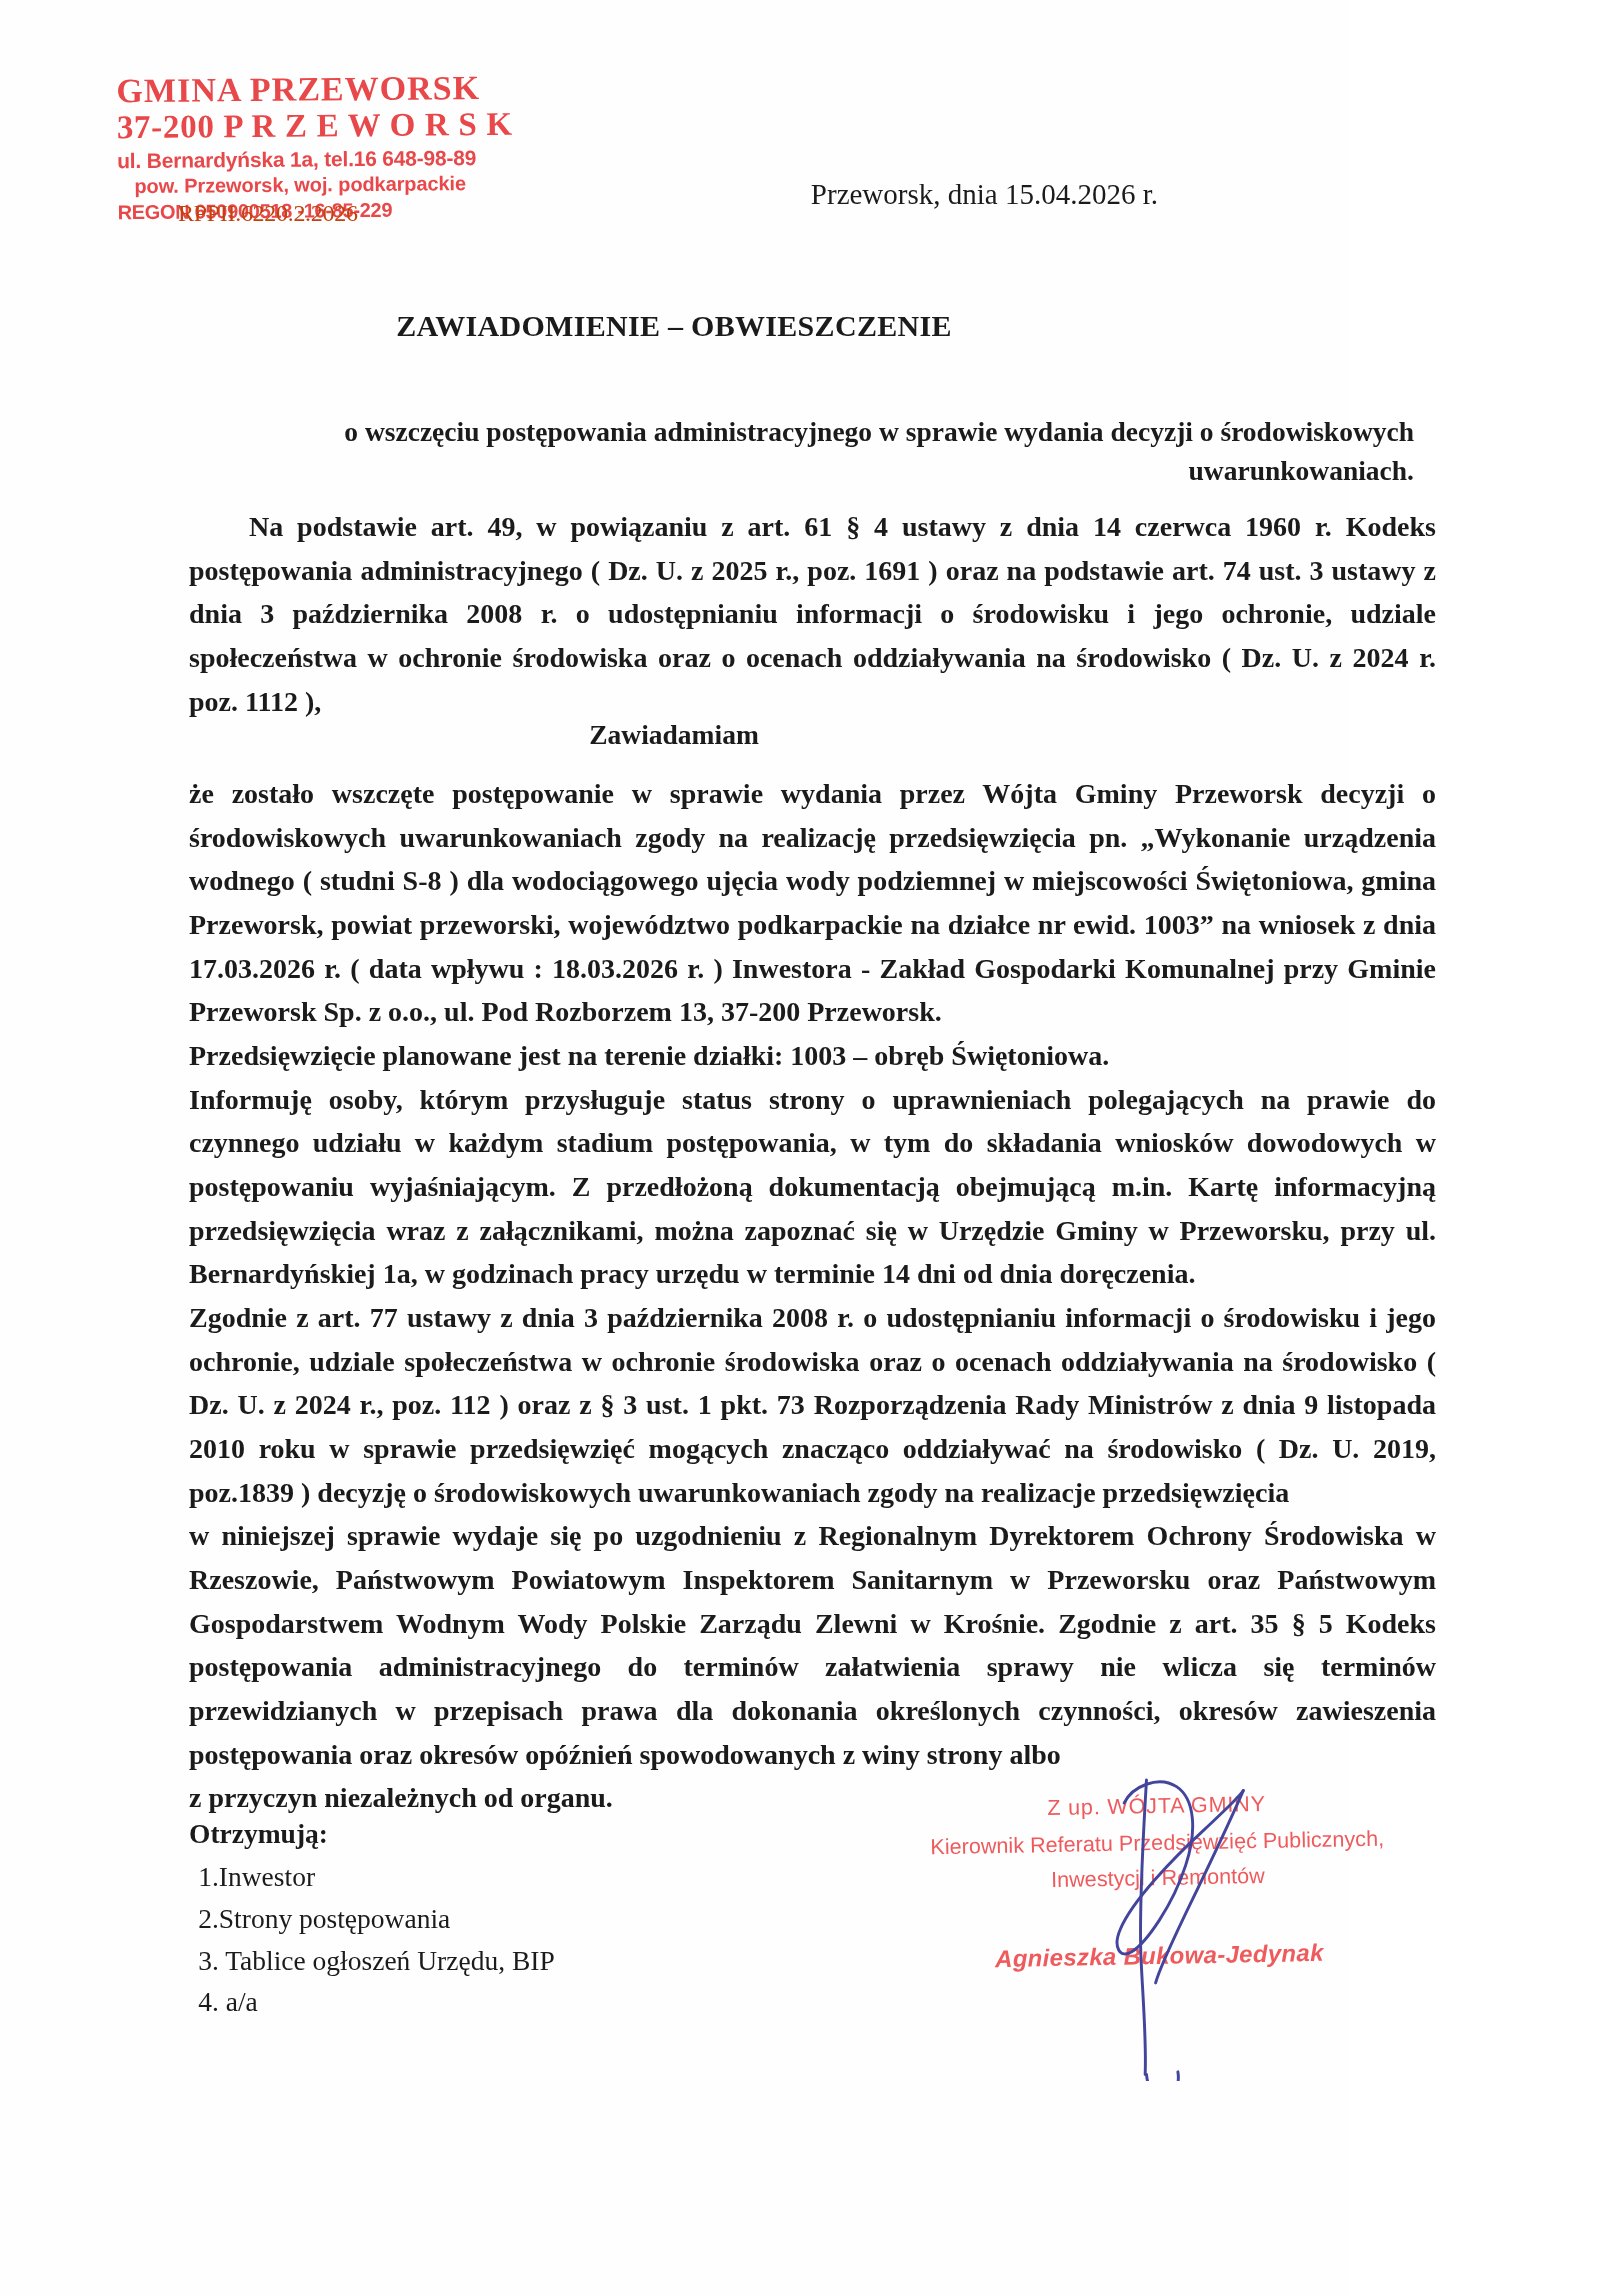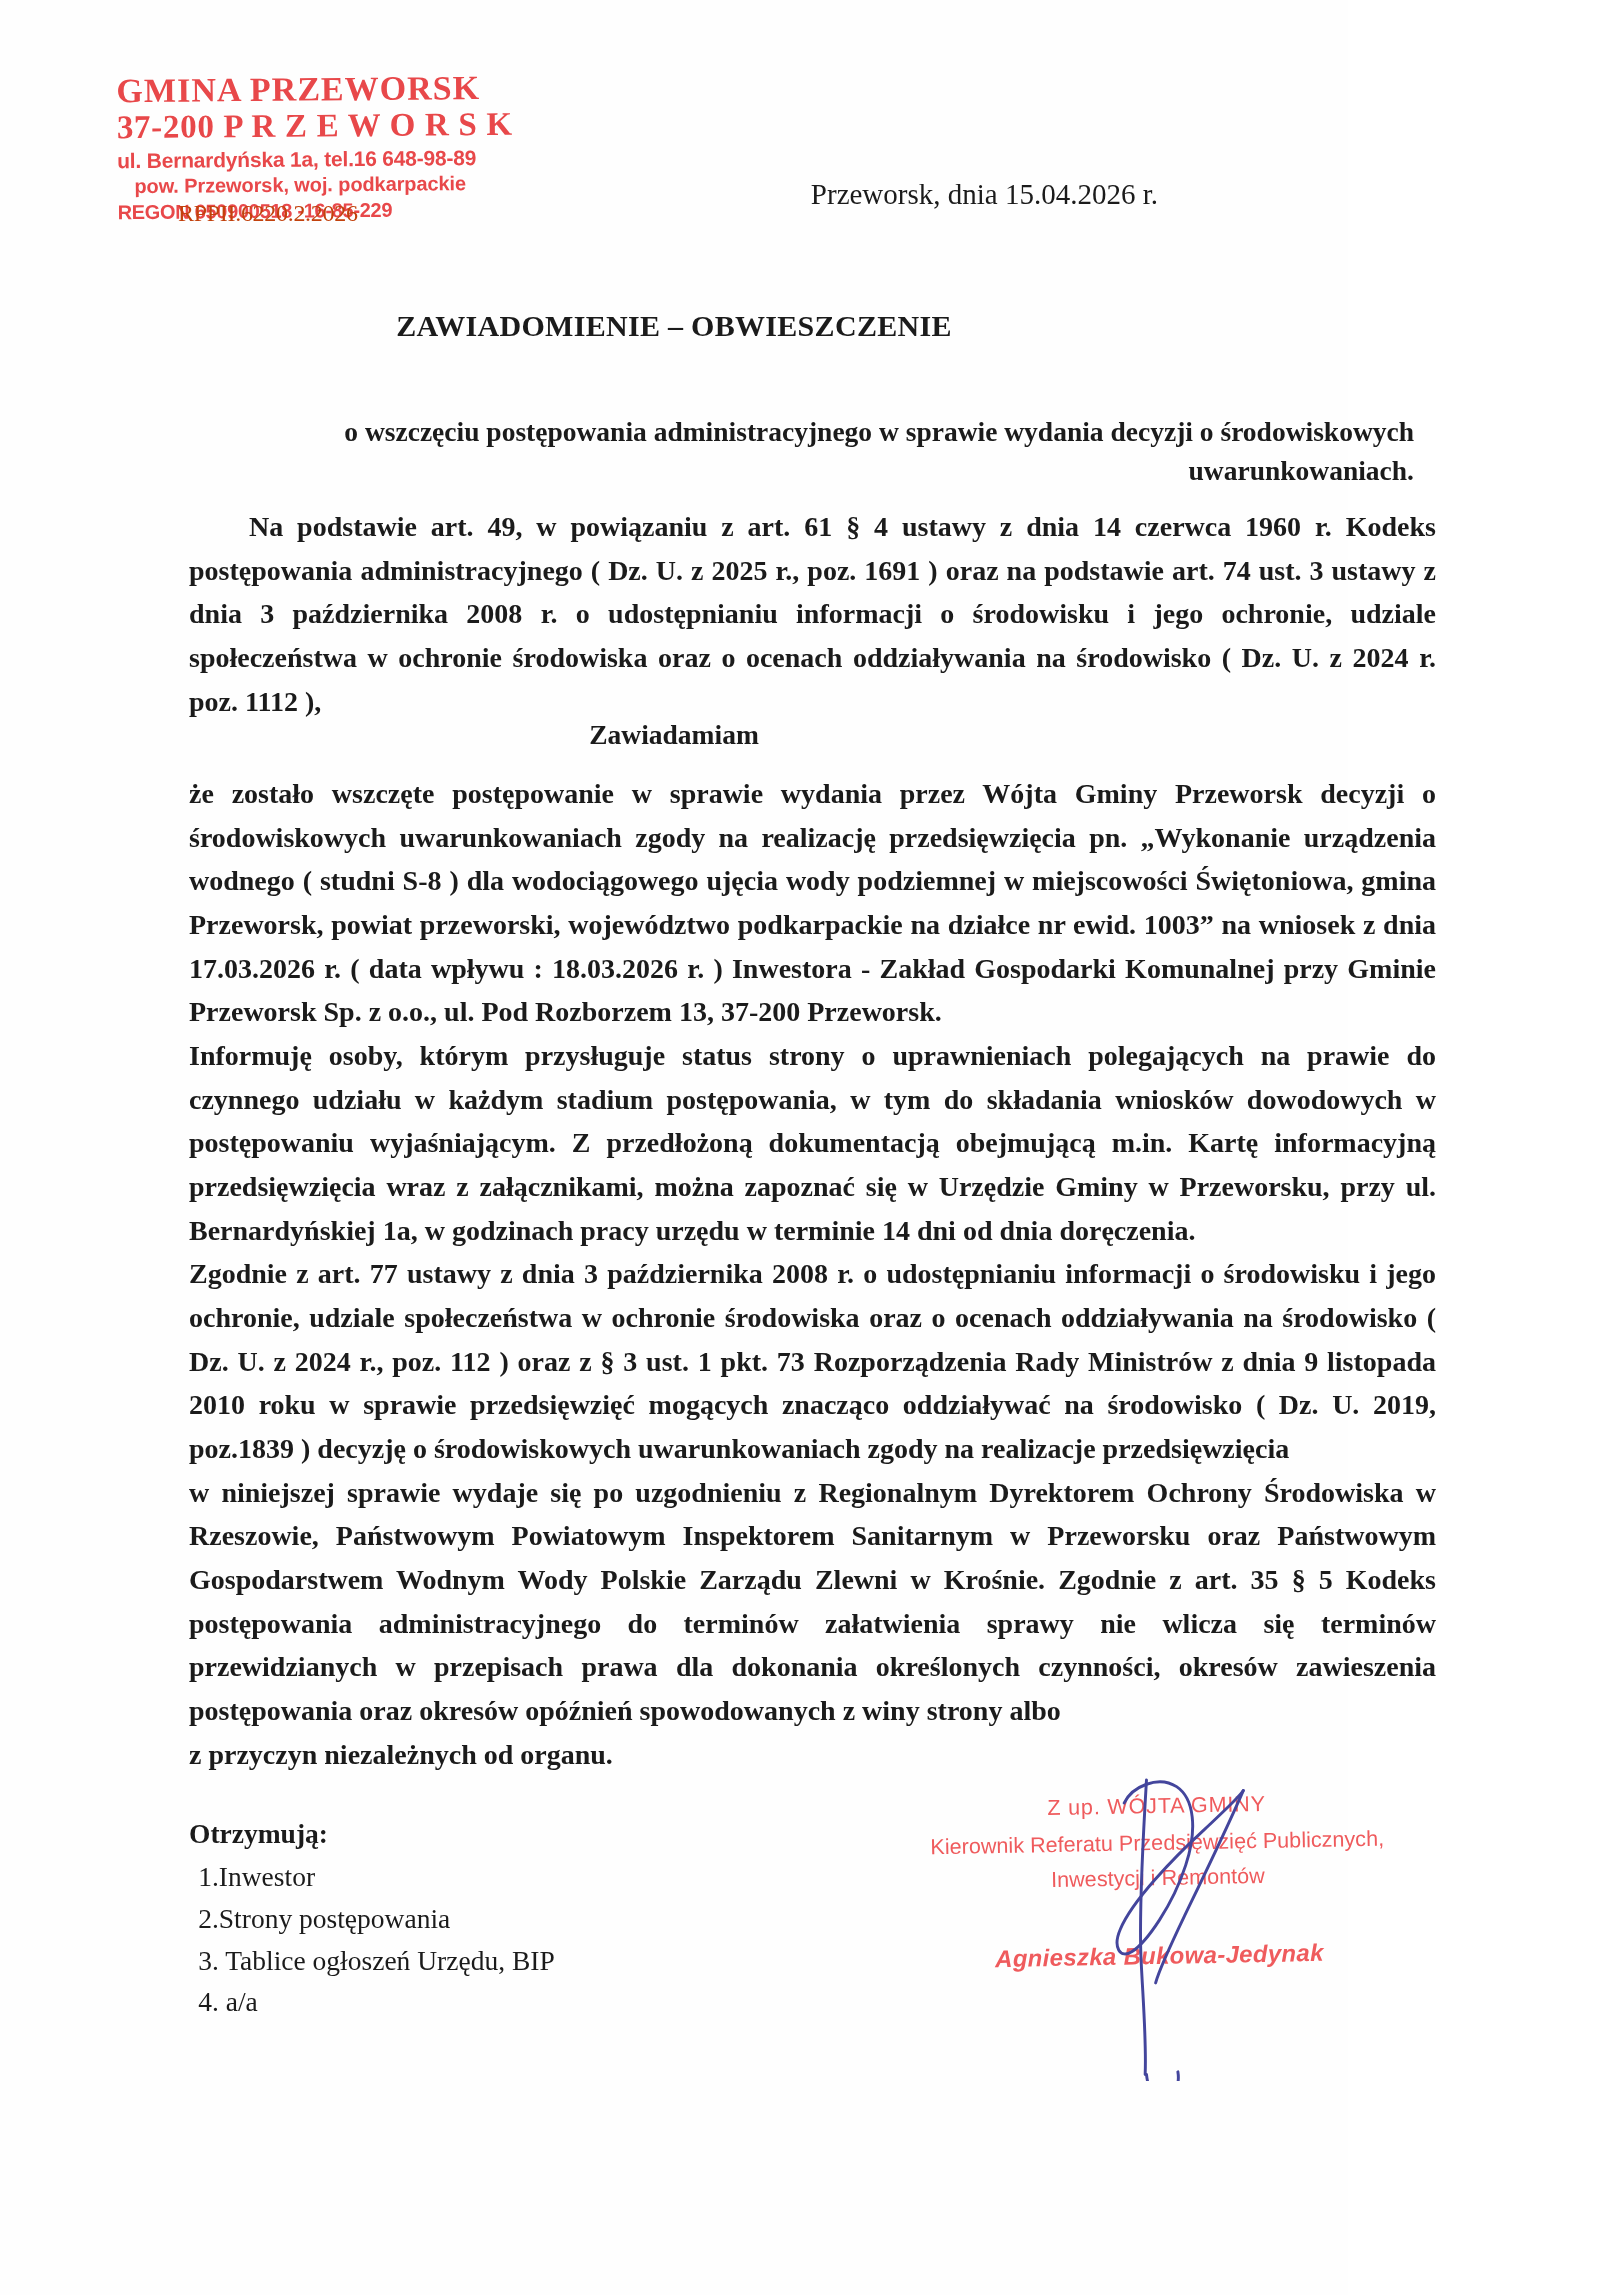--- a/index.html
+++ b/index.html
@@ -237,20 +237,21 @@
   <div class="doc-subtitle">o wszczęciu postępowania administracyjnego w sprawie wydania decyzji o środowiskowych uwarunkowaniach.</div>
 
   <div class="body-block block-legal">
     <p class="indent">Na podstawie art. 49, w powiązaniu z art. 61 § 4 ustawy z dnia 14 czerwca 1960 r. Kodeks postępowania administracyjnego ( Dz. U. z 2025 r., poz. 1691 ) oraz na podstawie art. 74 ust. 3 ustawy z dnia 3 października 2008 r. o udostępnianiu informacji o środowisku i jego ochronie, udziale społeczeństwa w ochronie środowiska oraz o ocenach oddziaływania na środowisko ( Dz. U. z 2024 r. poz. 1112 ),</p>
   </div>
 
   <div class="sig-heading">Zawiadamiam</div>
 
   <div class="body-block block-main">
     <p>że zostało wszczęte postępowanie w sprawie wydania przez Wójta Gminy Przeworsk decyzji o środowiskowych uwarunkowaniach zgody na realizację przedsięwzięcia pn. „Wykonanie urządzenia wodnego ( studni S-8 ) dla wodociągowego ujęcia wody podziemnej w miejscowości Świętoniowa, gmina Przeworsk, powiat przeworski, województwo podkarpackie na działce nr ewid. 1003” na wniosek z dnia 17.03.2026 r. ( data wpływu : 18.03.2026 r. ) Inwestora -   Zakład Gospodarki Komunalnej przy Gminie Przeworsk Sp. z o.o., ul. Pod Rozborzem 13, 37-200 Przeworsk.</p>
+    <p>Przedsięwzięcie planowane jest na terenie działki: 1003 – obręb Świętoniowa.</p>
     <p>Informuję osoby, którym przysługuje status strony o uprawnieniach polegających na prawie do czynnego udziału w każdym stadium postępowania, w tym do składania wniosków dowodowych w postępowaniu wyjaśniającym. Z przedłożoną dokumentacją obejmującą  m.in. Kartę informacyjną przedsięwzięcia wraz z załącznikami, można zapoznać się w Urzędzie  Gminy w Przeworsku, przy ul. Bernardyńskiej 1a, w godzinach  pracy urzędu  w terminie 14 dni od dnia doręczenia.</p>
     <p>Zgodnie z art. 77 ustawy z dnia 3 października 2008 r. o udostępnianiu informacji o środowisku i jego ochronie, udziale społeczeństwa w ochronie środowiska oraz o ocenach oddziaływania na środowisko ( Dz. U. z 2024 r., poz. 112 ) oraz z § 3  ust. 1 pkt. 73 Rozporządzenia Rady Ministrów z dnia 9 listopada 2010 roku w sprawie przedsięwzięć mogących znacząco oddziaływać na środowisko ( Dz. U. 2019, poz.1839 )   decyzję o środowiskowych uwarunkowaniach zgody na realizacje przedsięwzięcia</p>
     <p>w niniejszej sprawie wydaje się po uzgodnieniu z Regionalnym Dyrektorem Ochrony Środowiska w Rzeszowie, Państwowym Powiatowym Inspektorem Sanitarnym w Przeworsku oraz  Państwowym Gospodarstwem Wodnym Wody Polskie Zarządu Zlewni w Krośnie. Zgodnie z art. 35 § 5 Kodeks postępowania administracyjnego do terminów załatwienia sprawy nie wlicza się terminów przewidzianych w przepisach prawa dla dokonania określonych czynności, okresów zawieszenia postępowania oraz okresów opóźnień spowodowanych z winy strony albo</p>
     <p>z przyczyn niezależnych od organu.</p>
   </div>
 
   <div class="recipients">
     <div class="rec-title">Otrzymują:</div>
     <div class="rec-item">1.Inwestor</div>
     <div class="rec-item">2.Strony postępowania</div>

